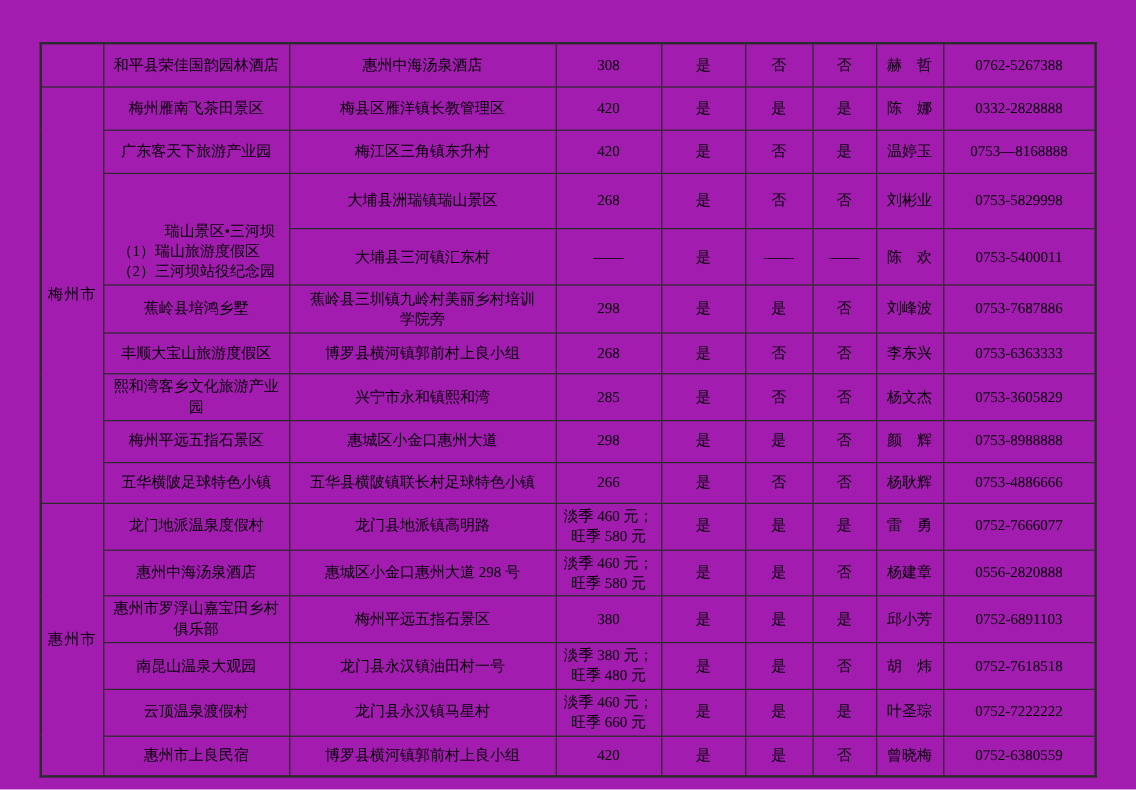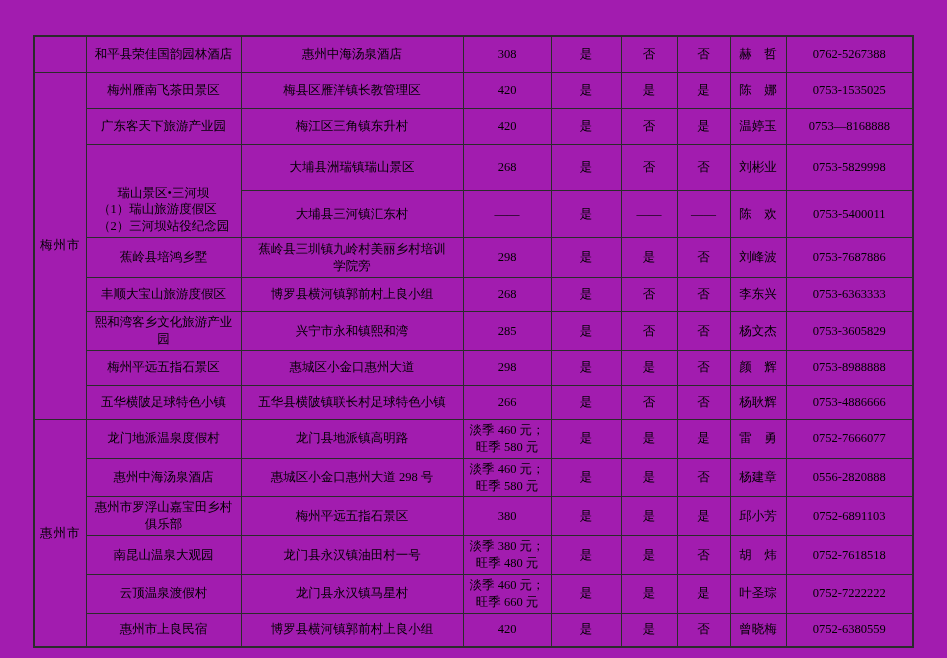--- a/index.html
+++ b/index.html
@@ -39,21 +39,21 @@
   td.city-cell {
     font-weight: normal;
     font-size: 13px;
     letter-spacing: 1px;
   }
   td.price-cell div { white-space: nowrap; }
   .nm-block {
     display: inline-block;
     text-align: left;
   }
-  .nm-block .nm-head { text-align: center; margin-top: 38px; }
+  .nm-block .nm-head { text-align: right; margin-top: 38px; }
 </style>
 </head>
 <body>
 
 <div class="page">
   <table class="doc-table">
     <colgroup>
       <col style="width:52px">
         <col style="width:155px">
         <col style="width:222px">
@@ -80,21 +80,21 @@
 
     <tr style="height:36px">
       <td class="city-cell" rowspan="9">梅州市</td>
       <td>梅州雁南飞茶田景区</td>
       <td>梅县区雁洋镇长教管理区</td>
       <td class="price-cell">420</td>
       <td>是</td>
       <td>是</td>
       <td>是</td>
       <td>陈　娜</td>
-      <td>0753-1535025</td>
+      <td>0332-2828888</td>
     </tr>
     <tr style="height:36px">
       <td>广东客天下旅游产业园</td>
       <td>梅江区三角镇东升村</td>
       <td class="price-cell">420</td>
       <td>是</td>
       <td>否</td>
       <td>是</td>
       <td>温婷玉</td>
       <td>0753—8168888</td>

